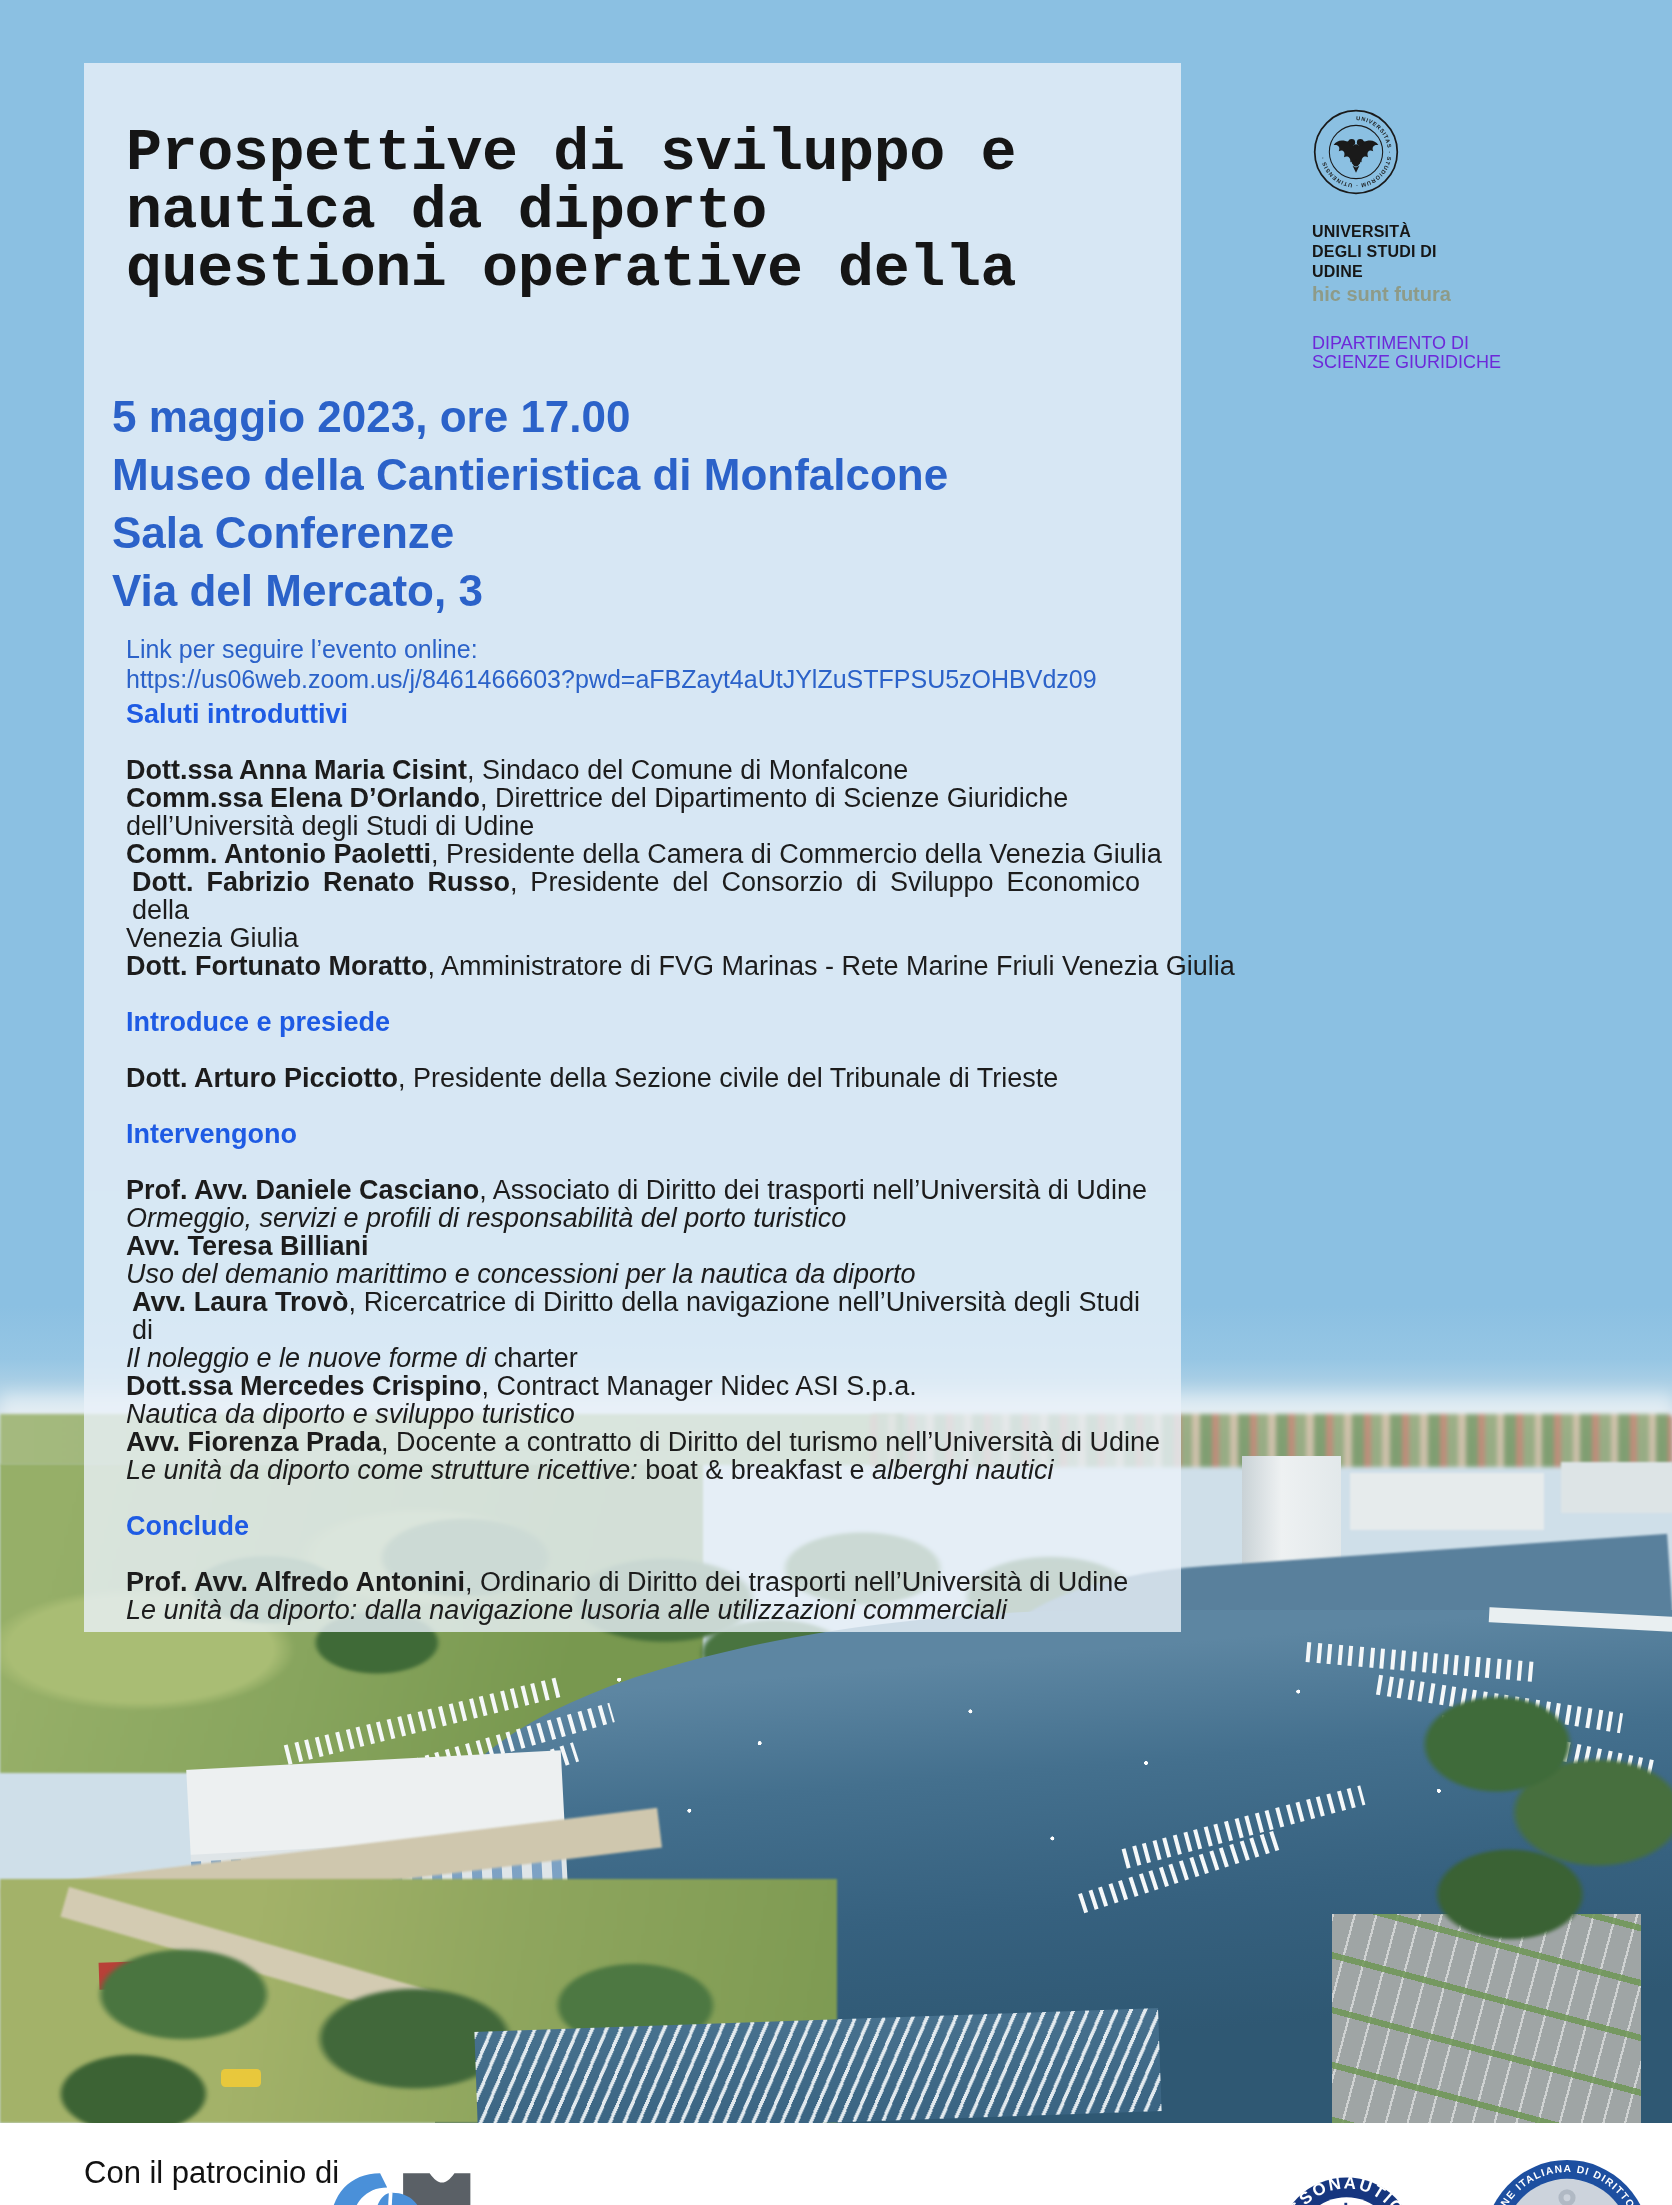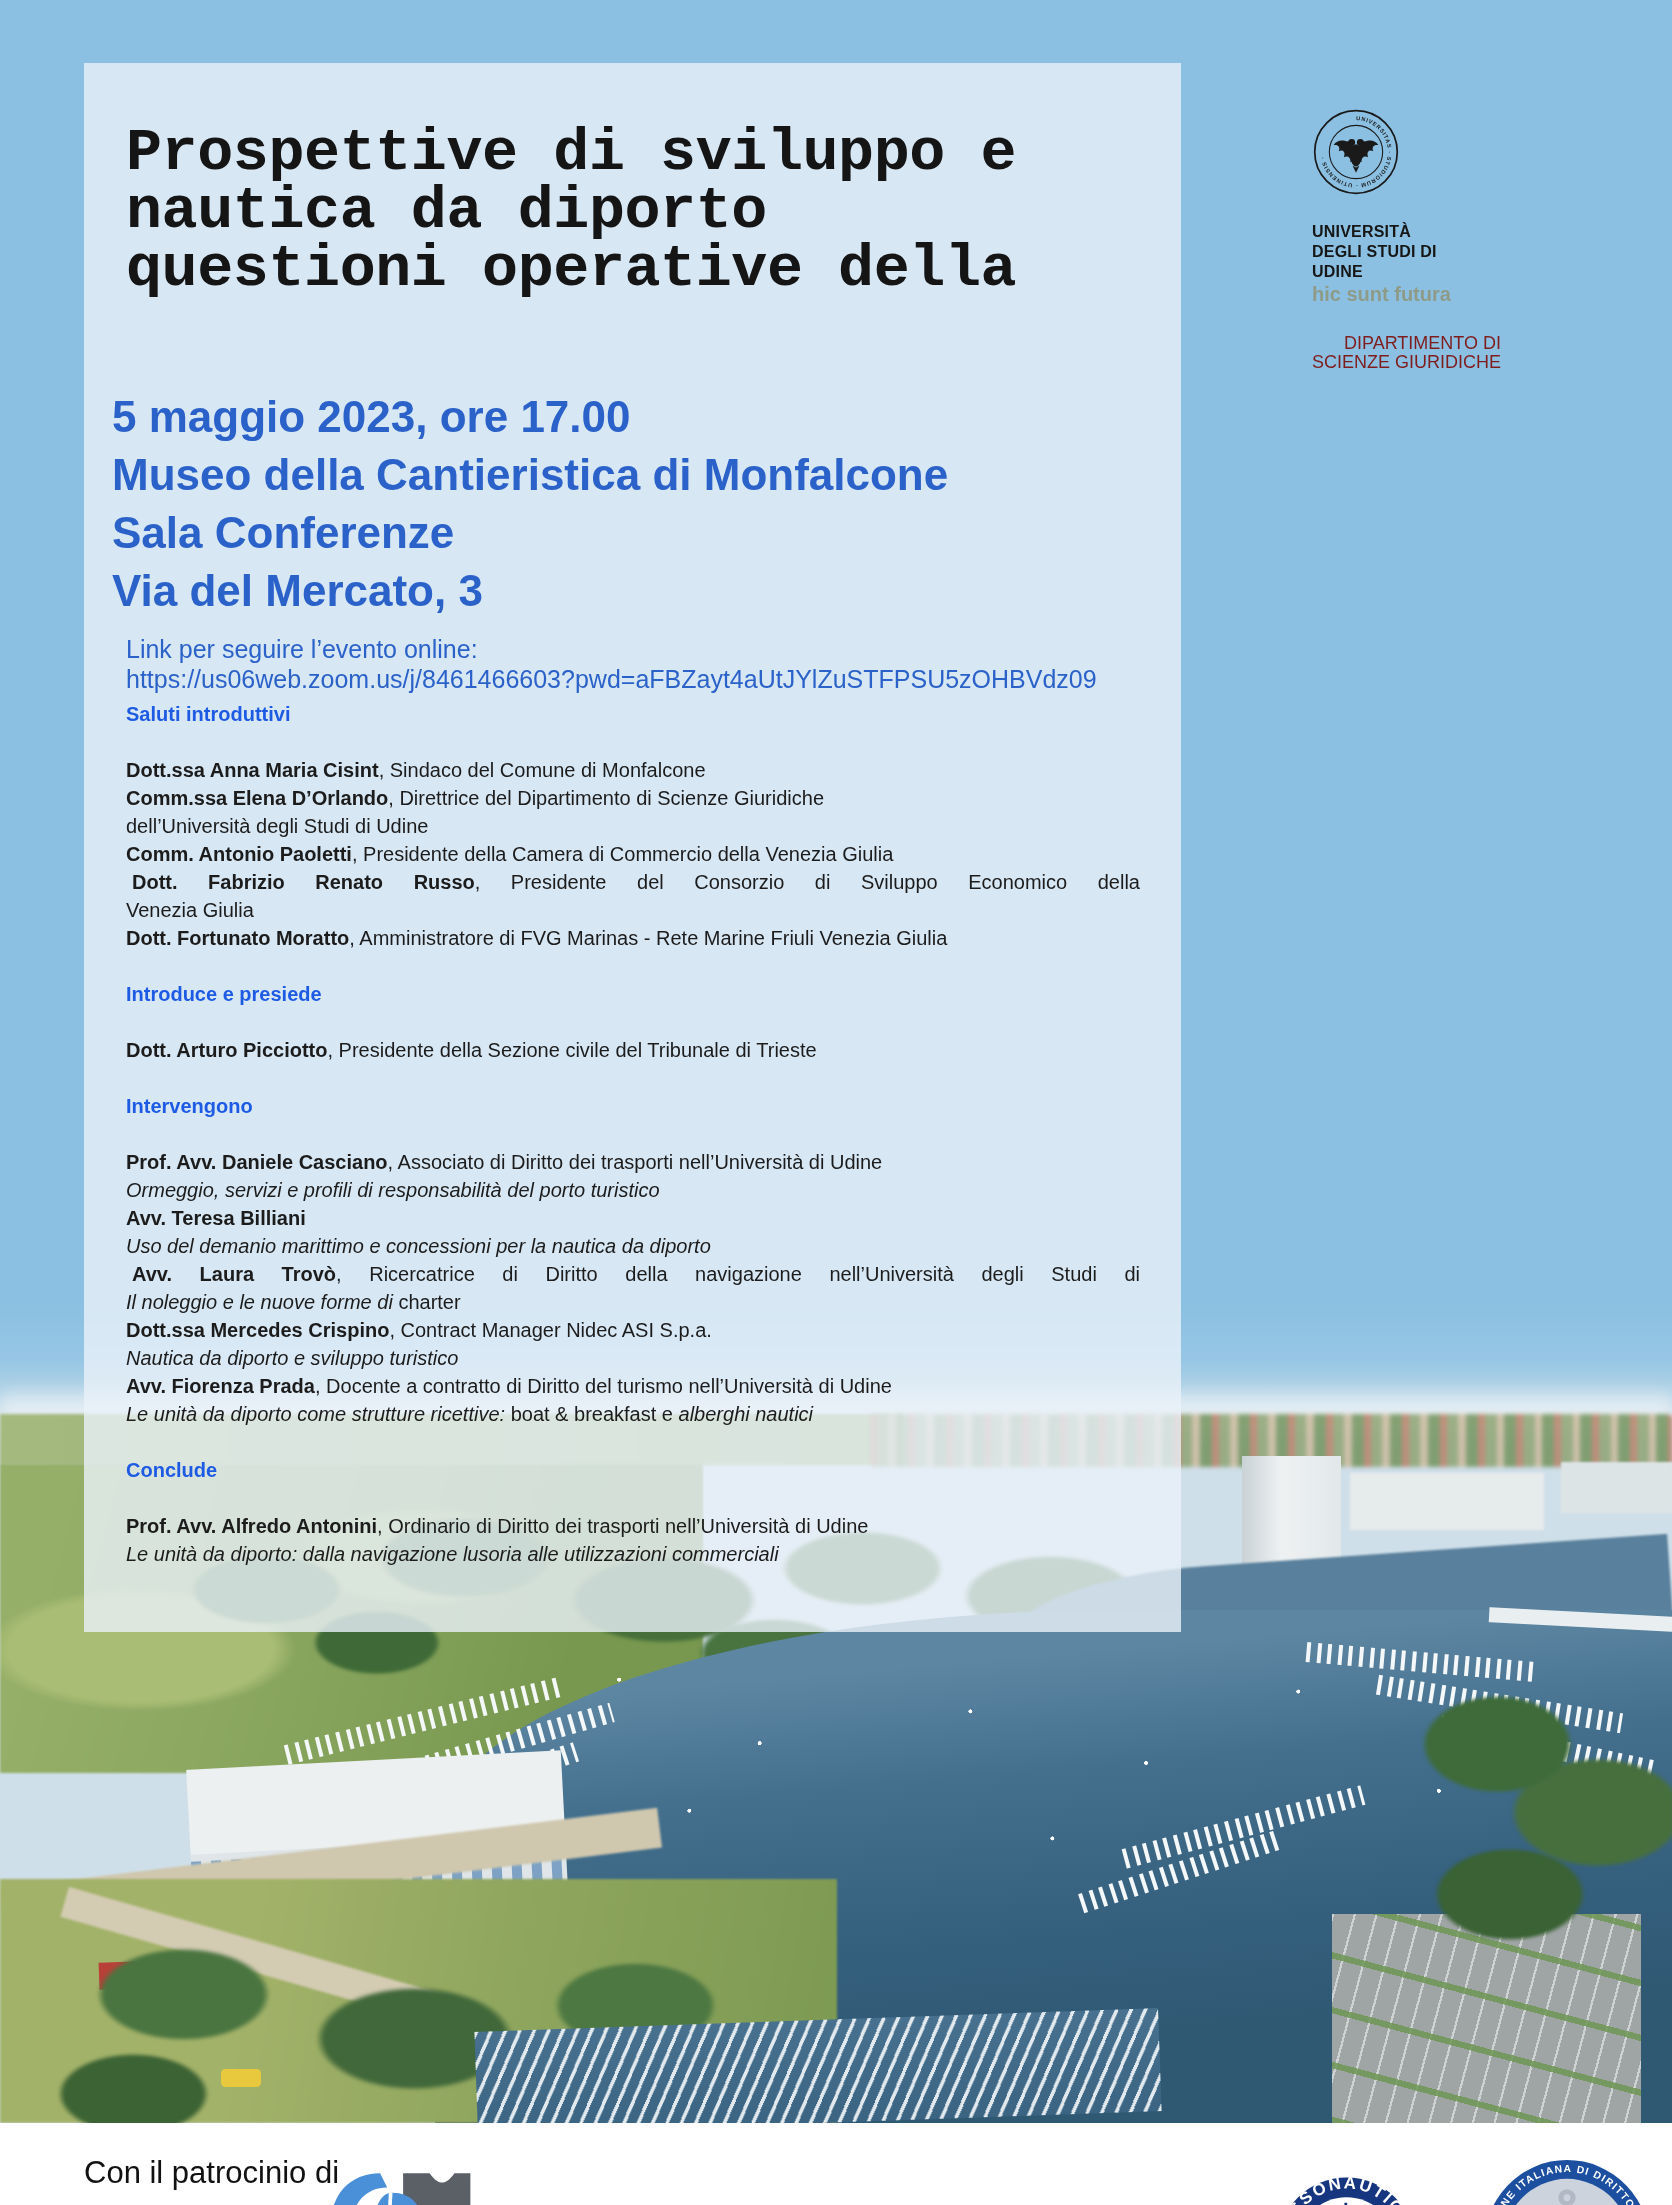--- a/index.html
+++ b/index.html
@@ -76,30 +76,30 @@
       radial-gradient(circle 2.2px at 68% 15%, #fff 0 1.8px, transparent 2.2px),
       radial-gradient(circle 2.2px at 80% 40%, #fff 0 1.8px, transparent 2.2px),
       radial-gradient(circle 2.2px at 47% 52%, #fff 0 1.8px, transparent 2.2px);}
   
   #panel-solid{left:84px;top:63px;width:1097px;height:1128px;background:#d7e7f4;}
   #panel-glass{left:84px;top:1191px;width:1097px;height:441px;background:rgba(234,241,249,.8);}
   
   #title-block{left:126px;top:124px;font-size:60px;line-height:58px;font-weight:bold;color:#151515;letter-spacing:-0.4px;font-family:Liberation Mono, monospace;}
   #event-block{left:112px;top:388px;font-size:44px;line-height:58px;font-weight:bold;color:#2b62c9;}
   #link-block{left:126px;top:634px;font-size:25px;line-height:30px;color:#2b62c9;}
-  #program-block{left:126px;top:700px;width:1014px;font-size:20px;line-height:28px;color:#1c1c1c;}
+  #program-block{left:126px;top:700px;width:1014px;font-size:27px;line-height:28px;color:#1c1c1c;}
   #program-block .line{white-space:nowrap;}
   #program-block .line.just{white-space:normal;text-align:justify;text-align-last:justify;margin-left:6px;}
   #program-block .gap{height:28px;}
   #program-block .hdr{color:#1e5be4;font-weight:bold;}
   #program-block .b{font-weight:bold;}
   #program-block .i{font-style:italic;}
   #uni-name{left:1312px;top:222px;font-size:16px;line-height:20px;font-weight:bold;color:#161616;letter-spacing:0.2px;}
   #uni-motto{left:1312px;top:283px;font-size:20px;font-weight:bold;color:#8e9b88;}
-  #uni-dept{left:1312px;top:334px;font-size:18px;line-height:19.4px;color:#7f1d1d;text-align:right;}
+  #uni-dept{left:1312px;top:334px;font-size:18px;line-height:19.4px;color:#6d28d9;}
   
   #footer-band{left:0;top:2123px;width:1673px;height:229px;background:#ffffff;}
   #patronage{left:84px;top:2155px;font-size:31px;color:#111;}
 </style>
 </head>
 <body>
 
 <div id="photo" class="abs">
   <div class="haze"></div>
   <div class="farfields"></div>

